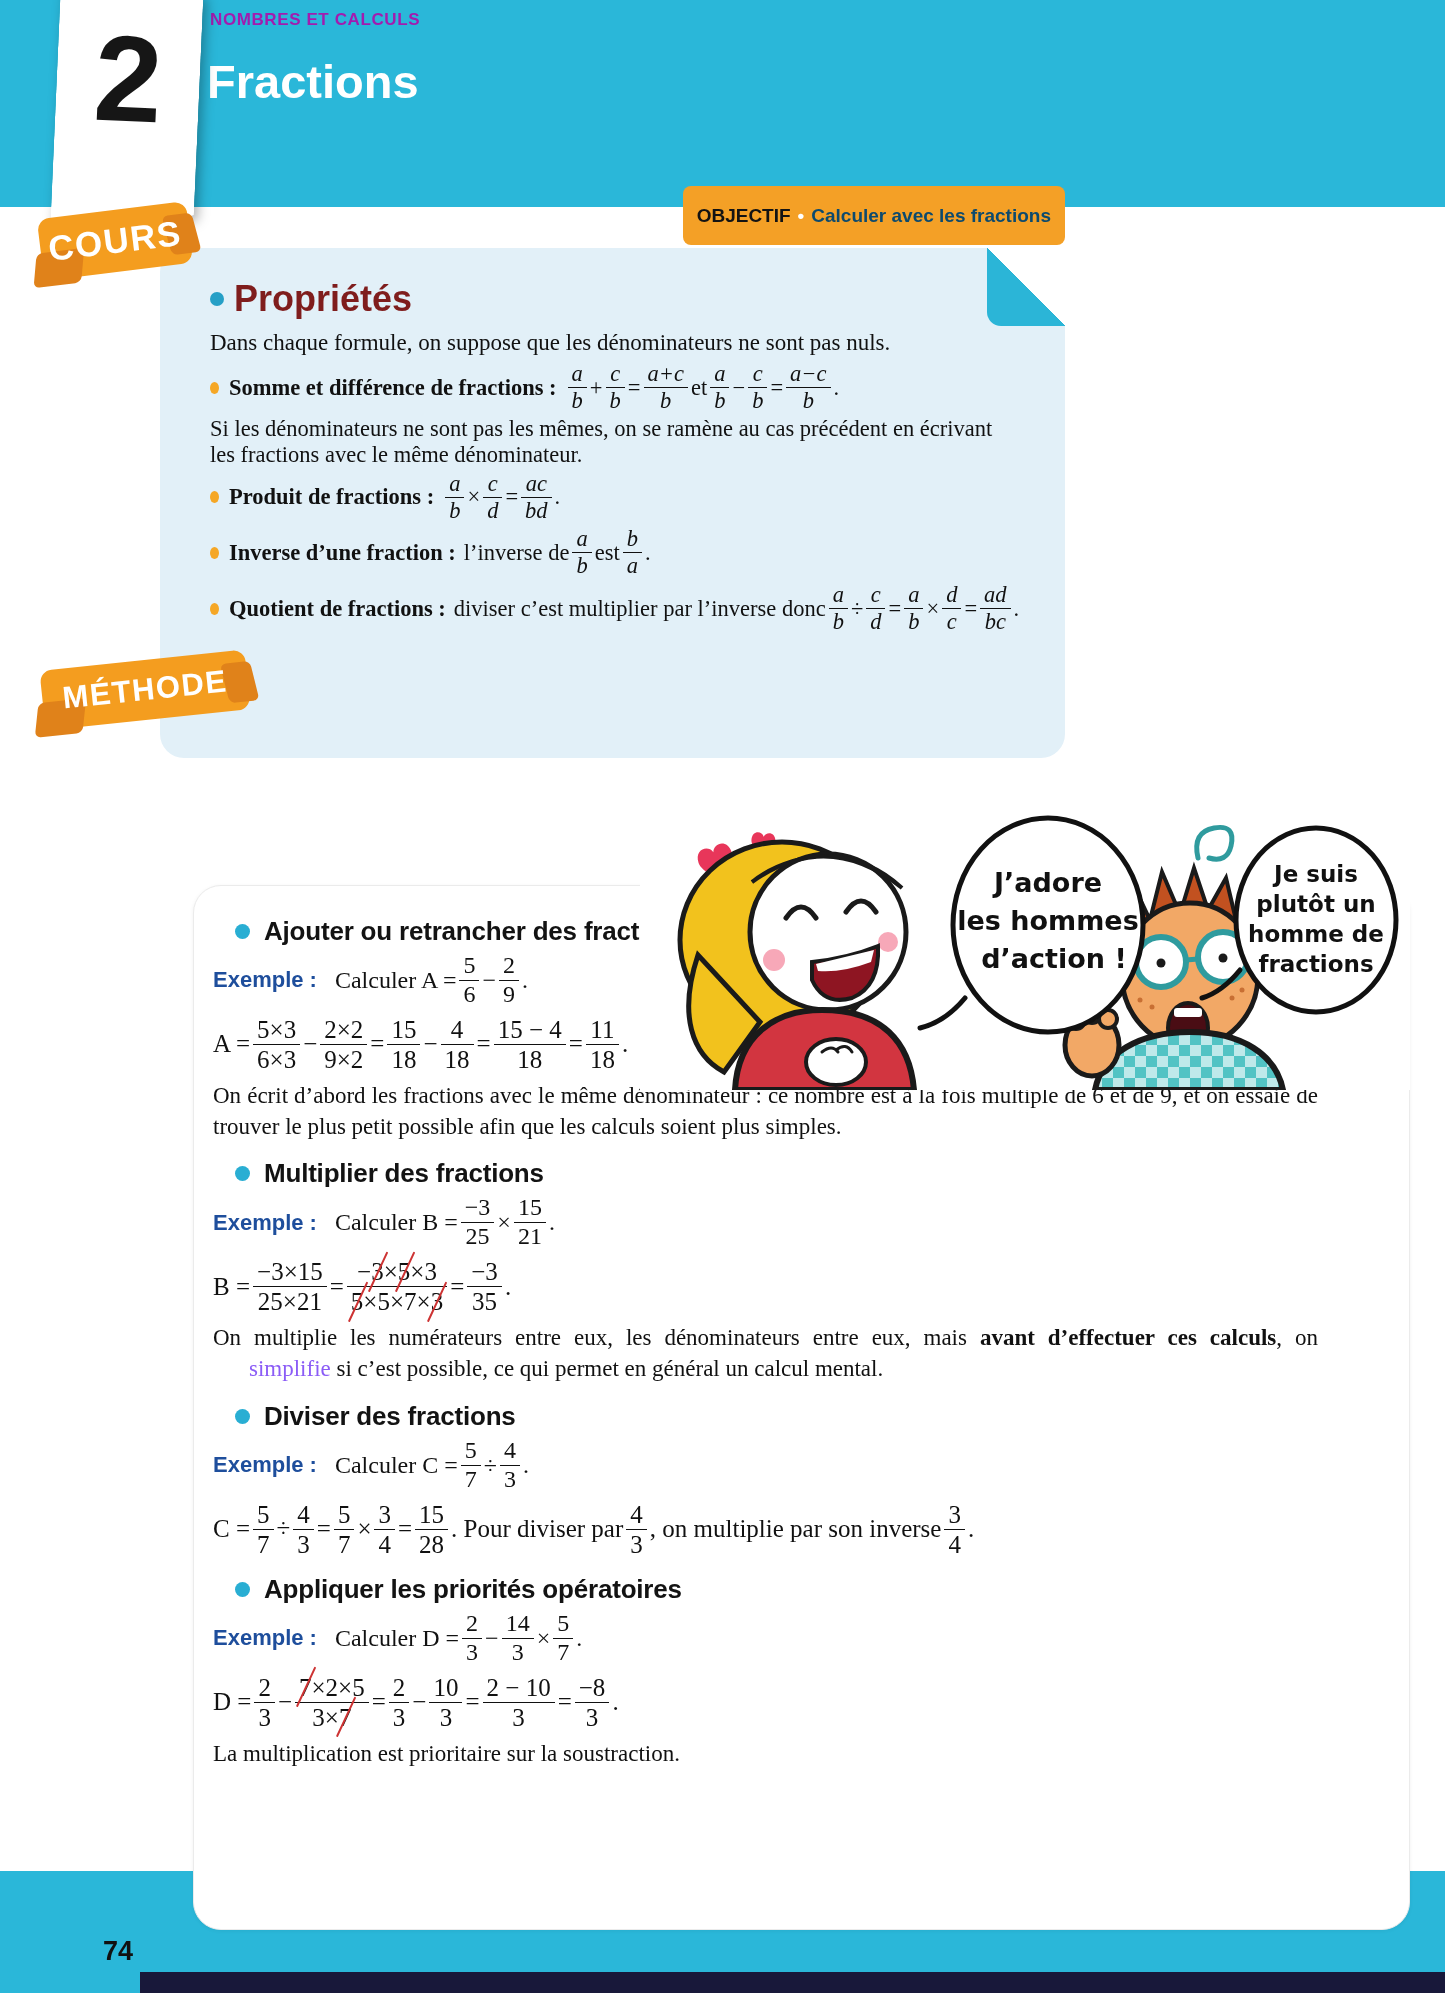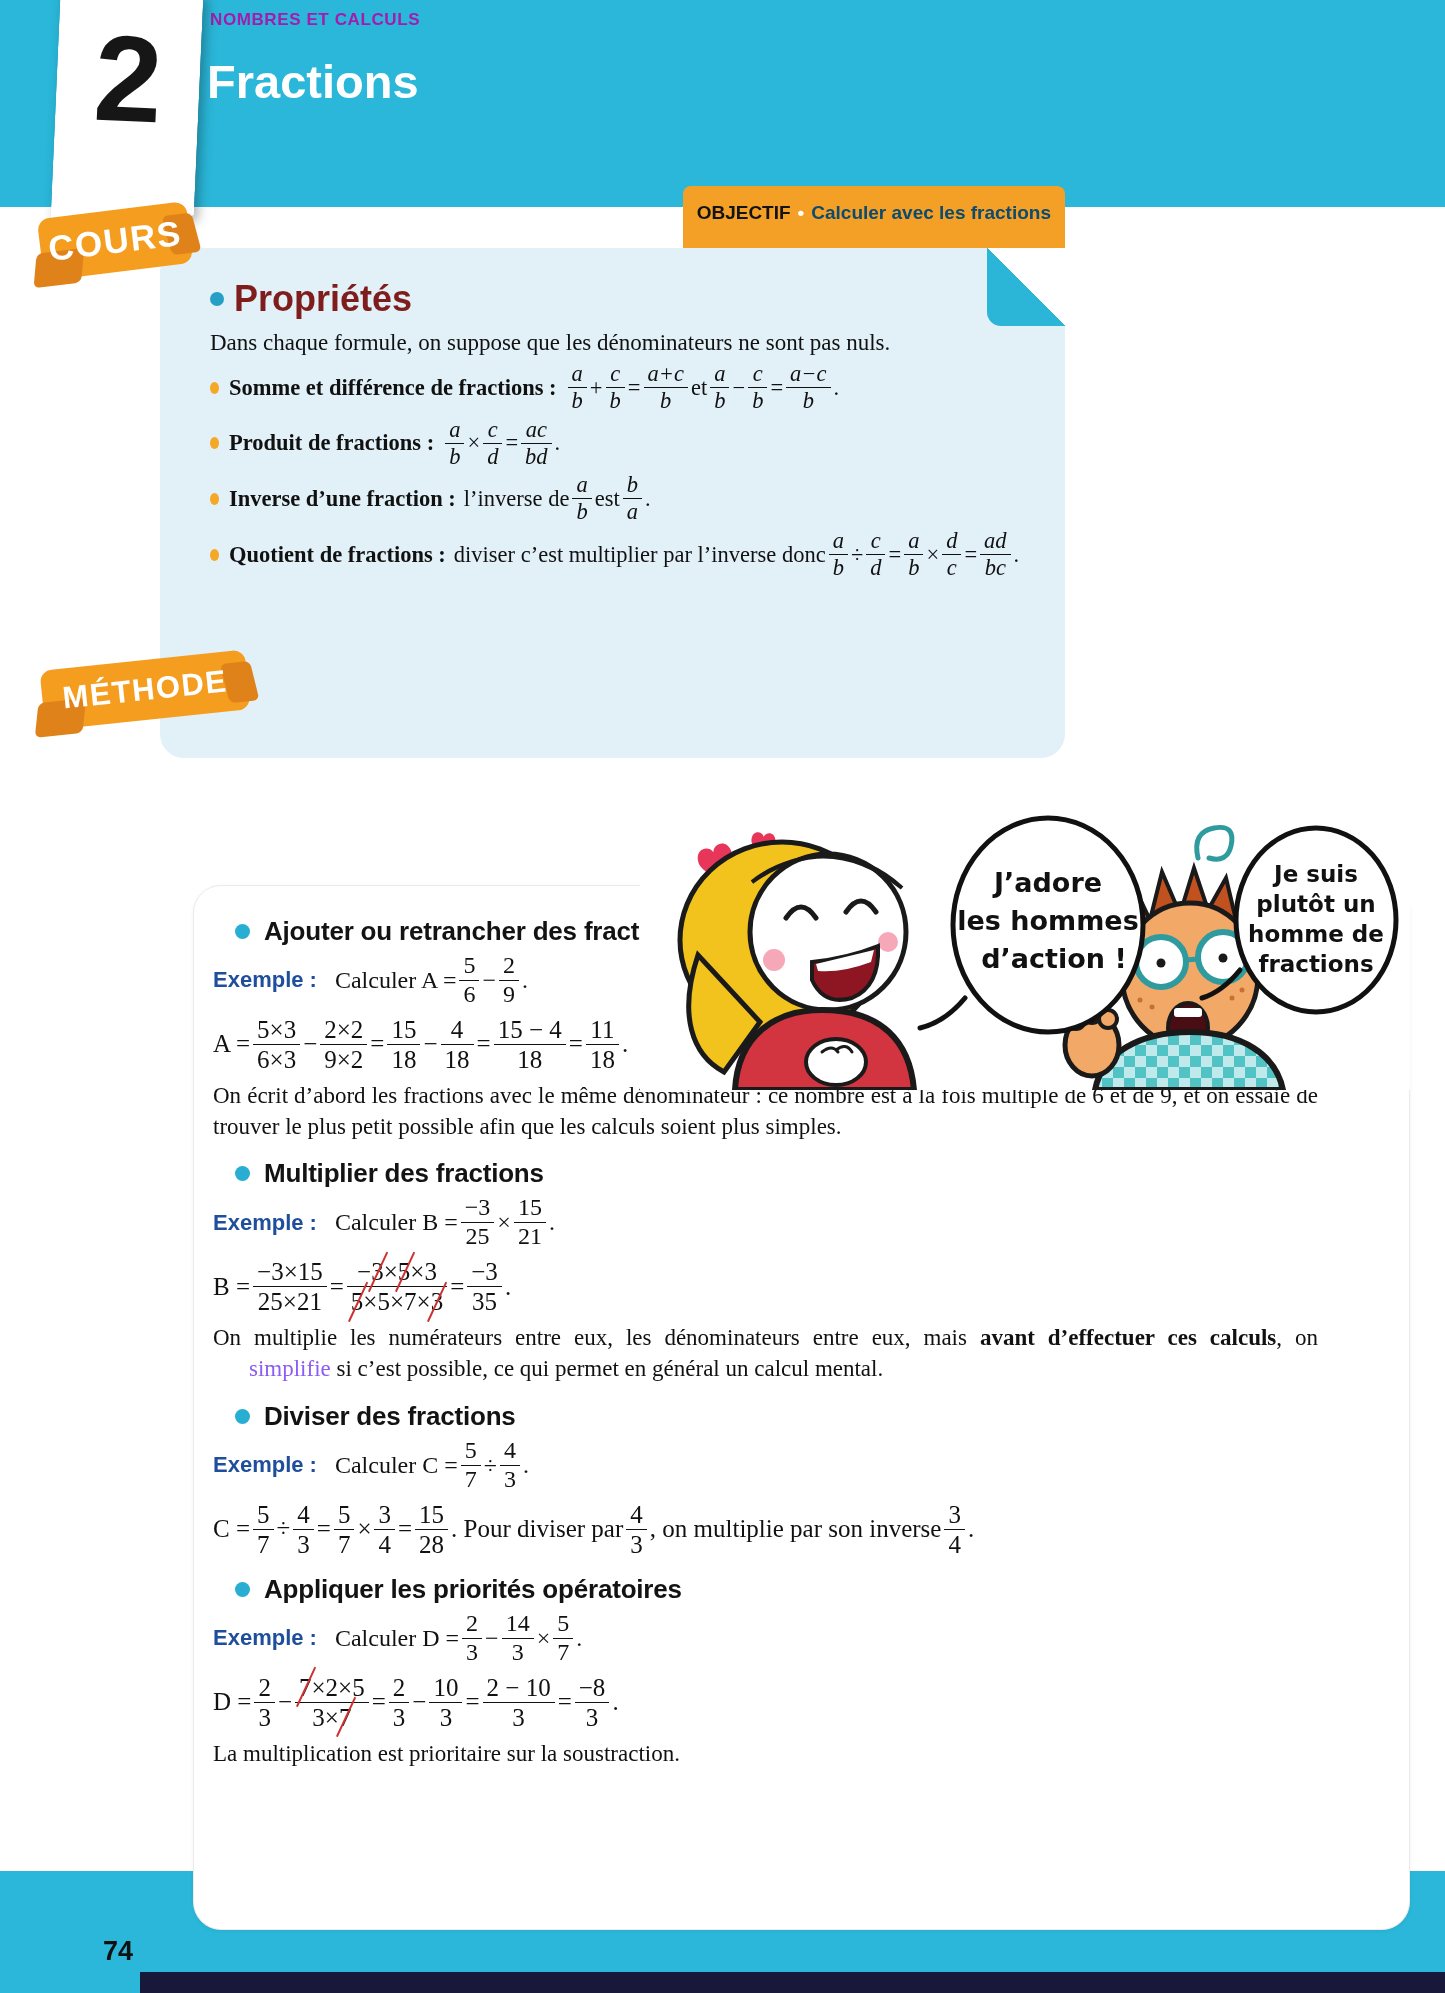--- a/index.html
+++ b/index.html
@@ -11,21 +11,21 @@
   .chapter-tab-wrap{position:absolute;left:55px;top:-10px;z-index:3;filter:drop-shadow(4px 5px 6px rgba(0,0,0,.30));}
   .chapter-tab{width:143px;height:258px;background:#fff;transform:rotate(2.5deg);
       clip-path:polygon(0 0,100% 0,100% 86%,32% 100%,0 91%);
       display:flex;justify-content:center;align-items:flex-start;}
   .chapter-num{font-size:122px;font-weight:bold;color:#161616;margin-top:28px;line-height:1;}
   .header-category{position:absolute;left:210px;top:10px;color:#a21caf;font-weight:bold;
       font-size:17px;letter-spacing:.6px;z-index:2;}
   .header-title{position:absolute;left:207px;top:54px;color:#fff;font-weight:bold;font-size:47px;z-index:2;}
 
   .objectif-badge{position:absolute;right:380px;top:186px;height:51px;background:#f4a026;
-      border-radius:8px;display:flex;align-items:flex-start;padding:16px 14px;z-index:2;
+      border-radius:8px;display:flex;align-items:center;padding:4px 14px;z-index:2;
       font-size:19px;font-weight:bold;white-space:nowrap;}
   .objectif-badge .ob-label{color:#131313;}
   .objectif-badge .ob-dot{color:#fff;margin:0 7px;}
   .objectif-badge .ob-text{color:#0c4a6e;}
 
   
   .tag-badge{position:absolute;background:#f49d1f;border-radius:12px;color:#fff;font-weight:bold;
       display:flex;align-items:center;justify-content:center;z-index:4;letter-spacing:1.5px;}
   .tag-badge::before{content:"";position:absolute;left:-8px;bottom:-6px;width:48px;height:34px;
       background:#e0821a;border-radius:6px;transform:skewX(-12deg);z-index:-1;}
@@ -146,20 +146,21 @@
                 <span class="d"><span class="it">b</span></span>
               </span>
               <span> = </span>
               <span class="fr">
                 <span class="n"><span class="it">a−c</span></span>
                 <span class="d"><span class="it">b</span></span>
               </span>
               <span>.</span>
             </span>
     </div>
+    <p class="cnote">Si les dénominateurs ne sont pas les mêmes, on se ramène au cas précédent en écrivant les fractions avec le même dénominateur.</p>
   </div>
         <div class="citem">
     <div class="cline">
       <span class="obullet"></span>
       <span class="clabel">Produit de fractions :</span>
       <span class="formula">
               <span class="fr">
                 <span class="n"><span class="it">a</span></span>
                 <span class="d"><span class="it">b</span></span>
               </span>

